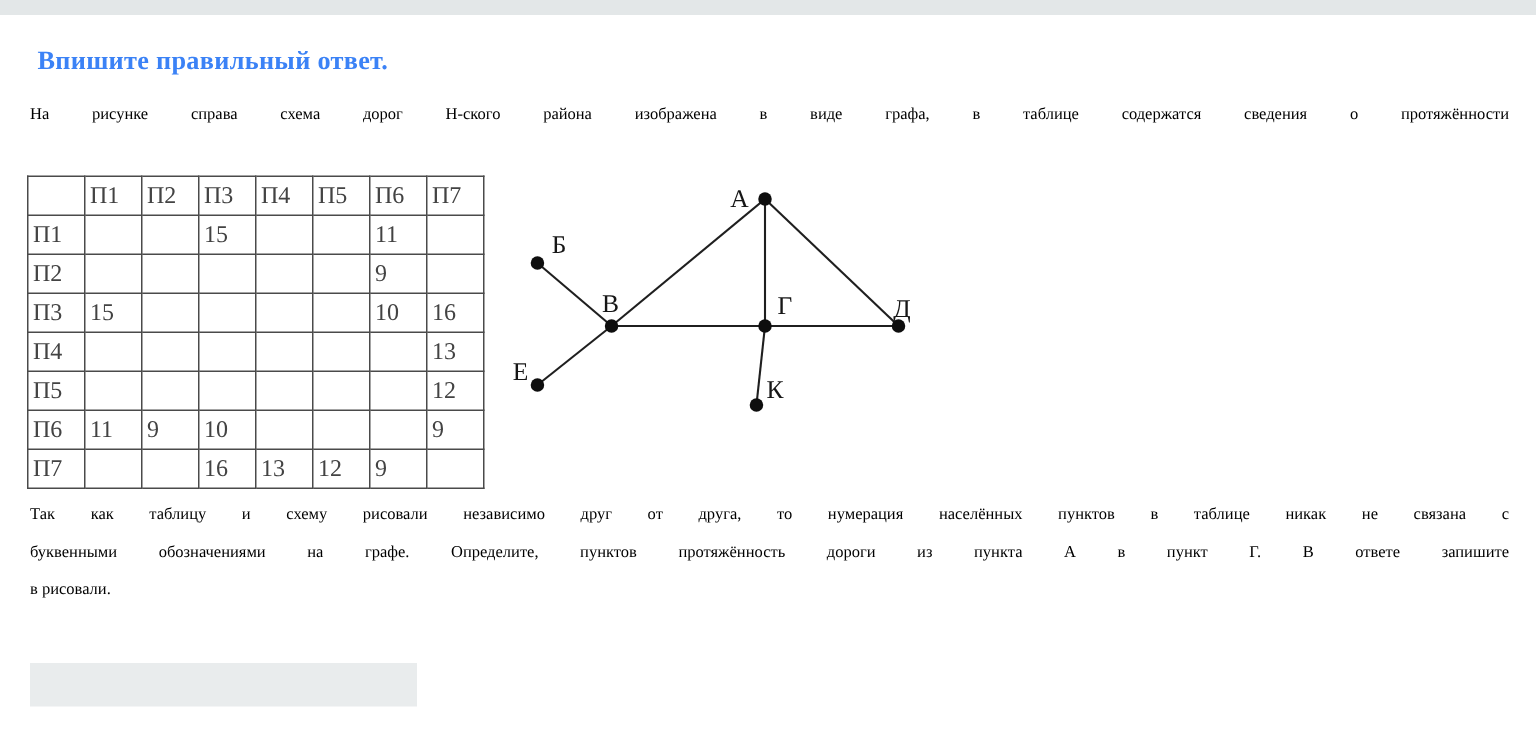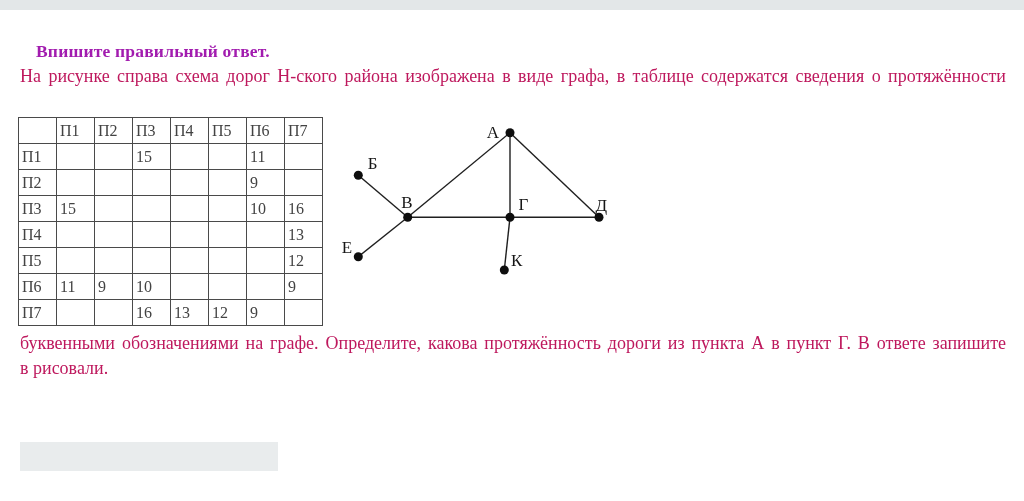--- a/index.html
+++ b/index.html
@@ -4,24 +4,24 @@
 <style>
   html,body{margin:0;padding:0;background:#ffffff;}
   .page{
     position:relative;width:1024px;height:501px;overflow:hidden;
     font-family:"Liberation Serif", serif;color:#3e3e3e;background:#ffffff;
   }
   .top-strip{
     position:absolute;left:0;top:0;width:1024px;height:10px;background:#e3e7e8;
   }
   .heading{
-    position:absolute;left:20px;top:25px;margin:16px;
-    font-size:17.5px;font-weight:bold;color:#a21caf;letter-spacing:.2px;
+    position:absolute;left:20px;top:25px;margin:5px;
+    font-size:17.5px;font-weight:bold;color:#3b82f6;letter-spacing:.2px;
   }
-  .para{position:absolute;left:20px;width:986px;font-size:18px;line-height:25px;color:#be185d;}
+  .para{position:absolute;left:20px;width:986px;font-size:11px;line-height:25px;color:#000000;}
   .para .line{white-space:normal;}
   .para .jline{text-align:justify;text-align-last:justify;}
   .p1{top:64px;}
   .p2{top:331px;}
   .dist-table{
     position:absolute;left:18px;top:117px;border-collapse:collapse;
   }
   .dist-table td{
     width:33px;height:25px;border:1px solid #4a4a4a;
     font-family:"Liberation Serif",serif;font-size:16px;color:#434343;
@@ -154,19 +154,20 @@
       <text x="193.3" y="94.5" text-anchor="middle" class="vlabel">Г</text>
       <circle cx="269" cy="102.3" r="4.5" class="vdot"></circle>
       <text x="271.3" y="96" text-anchor="middle" class="vlabel">Д</text>
       <circle cx="28.3" cy="141.7" r="4.5" class="vdot"></circle>
       <text x="17" y="138" text-anchor="middle" class="vlabel">Е</text>
       <circle cx="174.3" cy="155" r="4.5" class="vdot"></circle>
       <text x="186.7" y="150.5" text-anchor="middle" class="vlabel">К</text>
     </svg>
 
   <div class="para p2">
-    <div class="line jline">буквенными обозначениями на графе. Определите, какова протяжённость дороги из пункта А в пункт Г. В ответе запишите</div>
+    <div class="line jline">Так как таблицу и схему рисовали независимо друг от друга, то нумерация населённых пунктов в таблице никак не связана с</div>
+    <div class="line jline">буквенными обозначениями на графе. Определите, пунктов протяжённость дороги из пункта А в пункт Г. В ответе запишите</div>
     <div class="line">в рисовали.</div>
   </div>
 
   <input class="answer-input" type="text" value="" style="">
 
 </div>
 
 </body></html>

